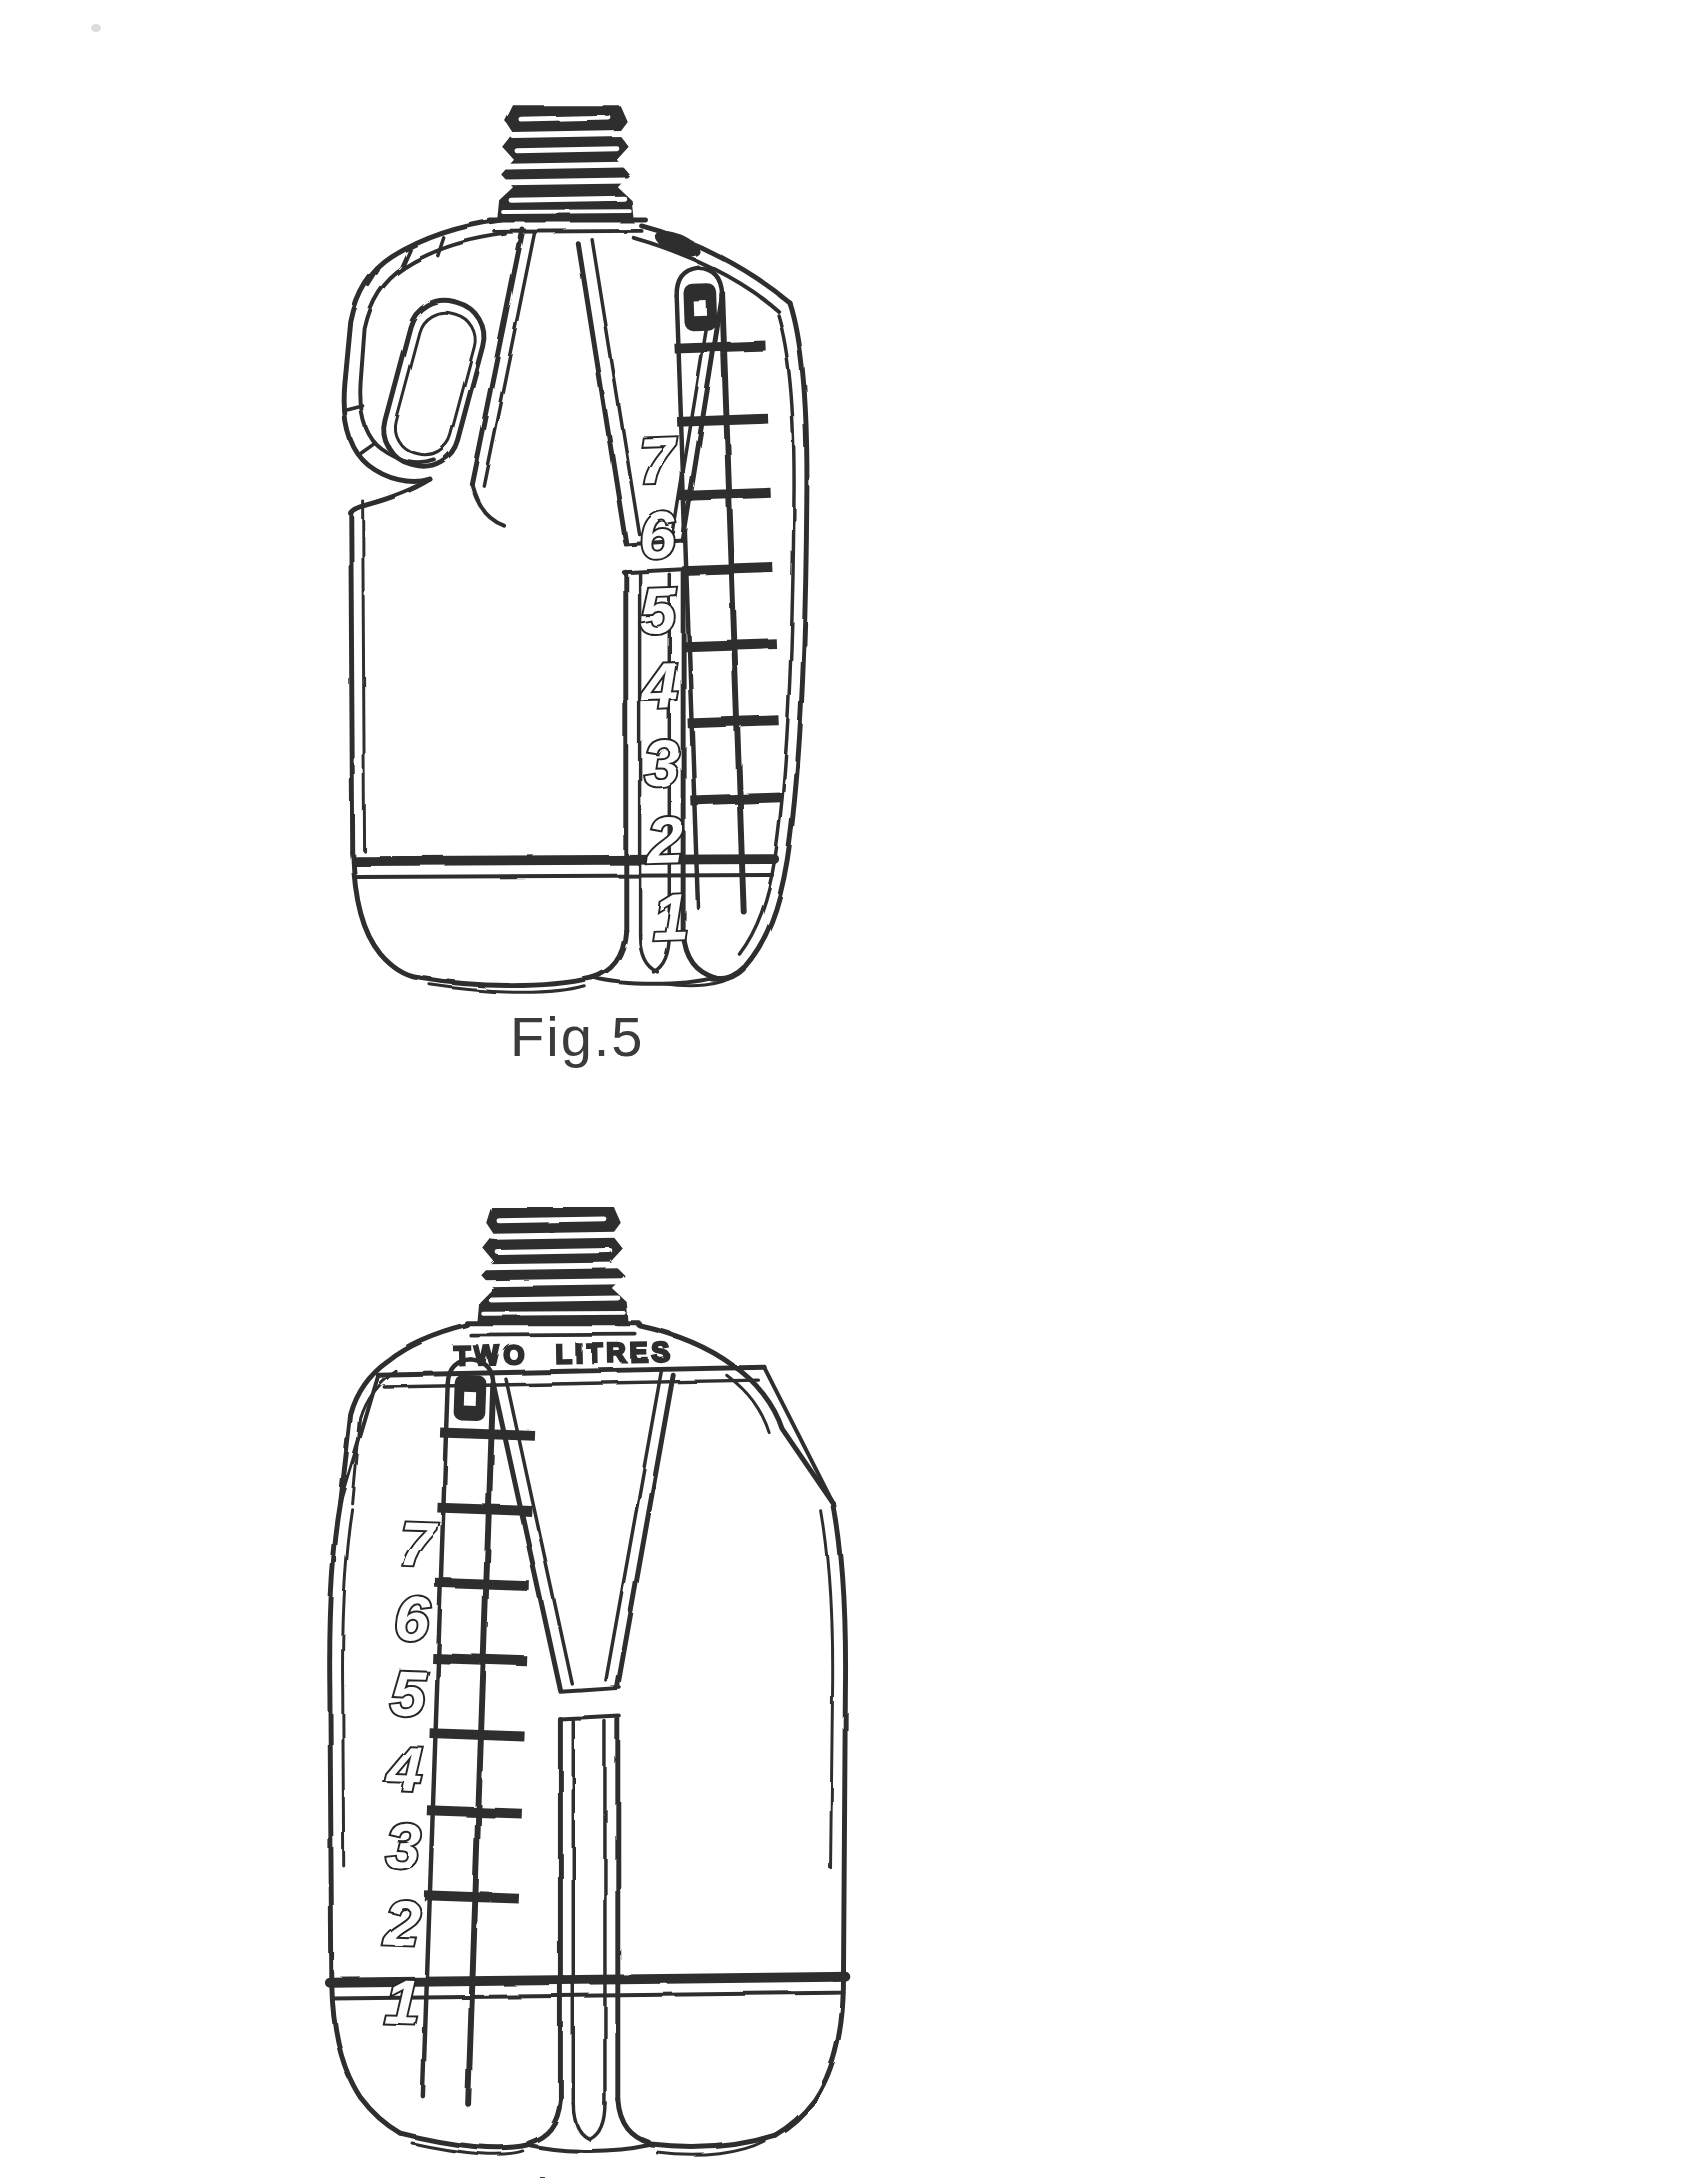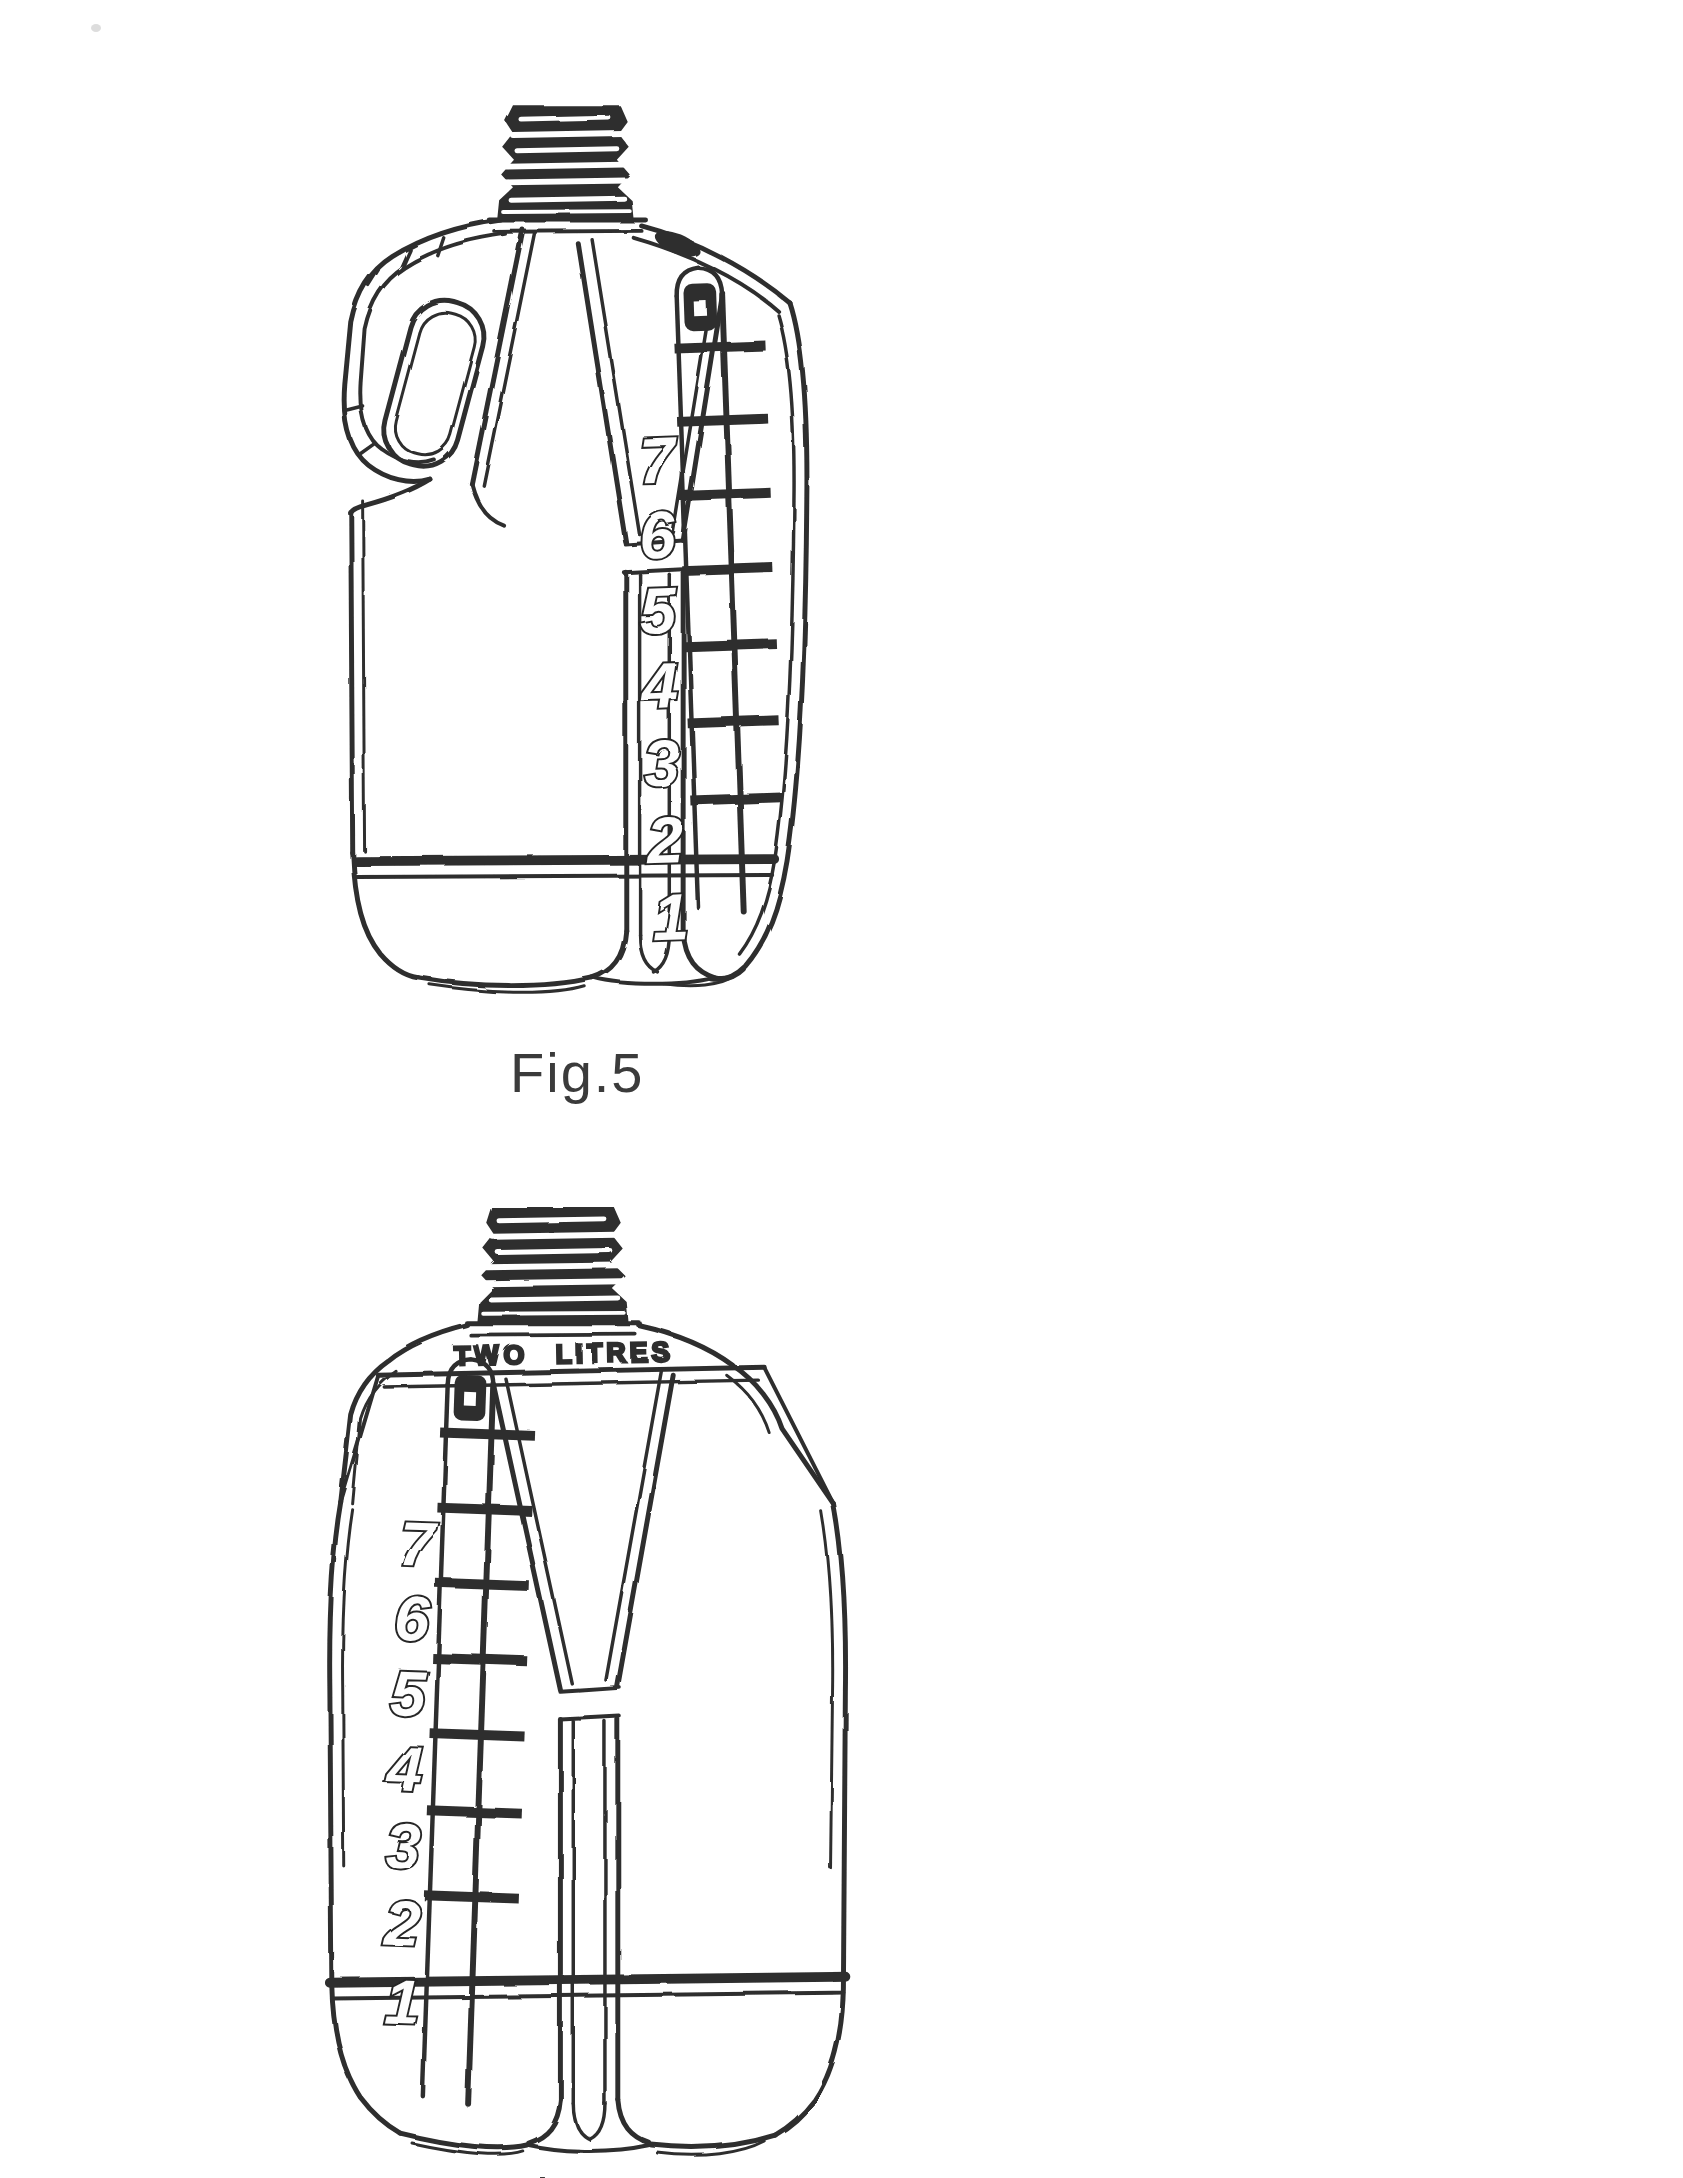--- a/index.html
+++ b/index.html
@@ -138,21 +138,21 @@
           <text class="digit" x="334" y="558">5</text>
           <text class="digit" x="333" y="634">4</text>
           <text class="digit" x="332" y="712">3</text>
           <text class="digit" x="333" y="790">2</text>
           <text class="digit" x="336" y="868">1</text>
         </g>
       </g>
     </g>
   </svg>
 
-  <div class="caption" style="left:510px;top:1040px;">Fig.5</div>
+  <div class="caption" style="left:510px;top:1004px;">Fig.5</div>
 
   <svg style="left:317px;top:1173px;" width="564" height="1005" viewBox="0 0 570 1015">
     <defs>
       <filter id="rough2" x="-5%" y="-5%" width="110%" height="110%">
         <feTurbulence type="fractalNoise" baseFrequency="0.015" numOctaves="3" seed="11" result="n"></feTurbulence>
         <feDisplacementMap in="SourceGraphic" in2="n" scale="3.5"></feDisplacementMap>
       </filter>
     </defs>
 
     <g filter="url(#rough2)">

